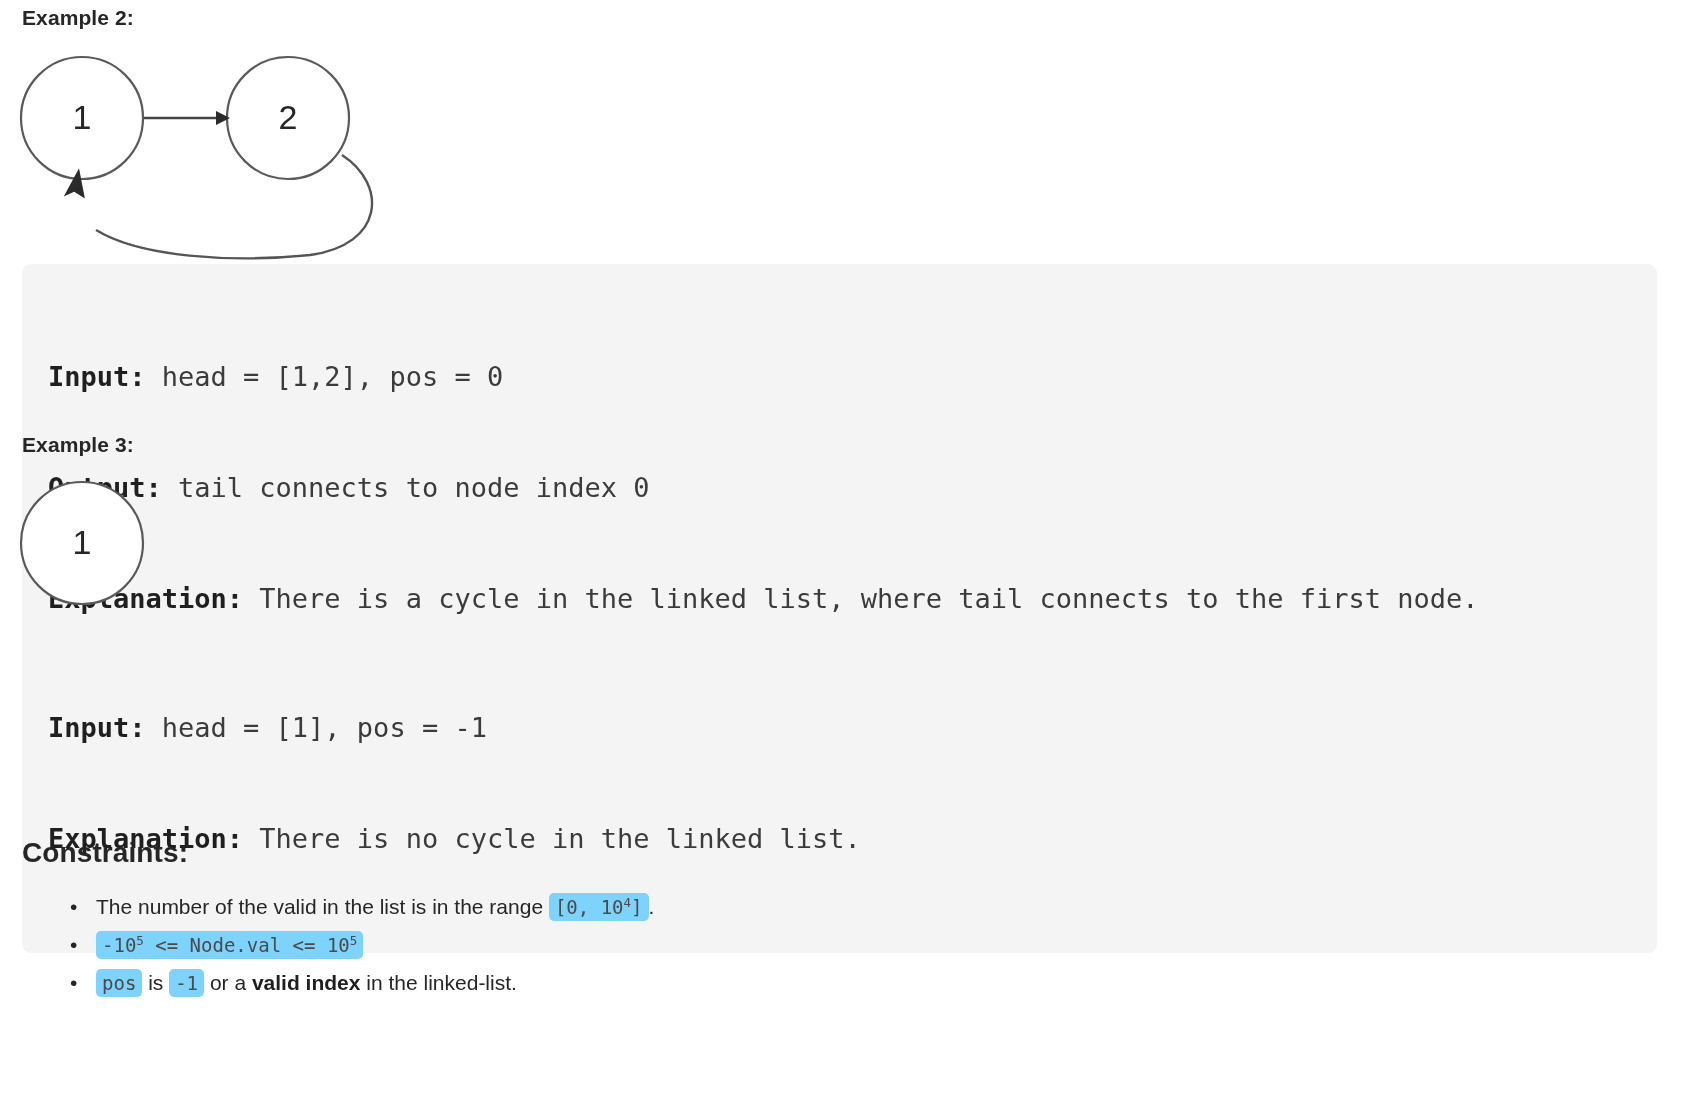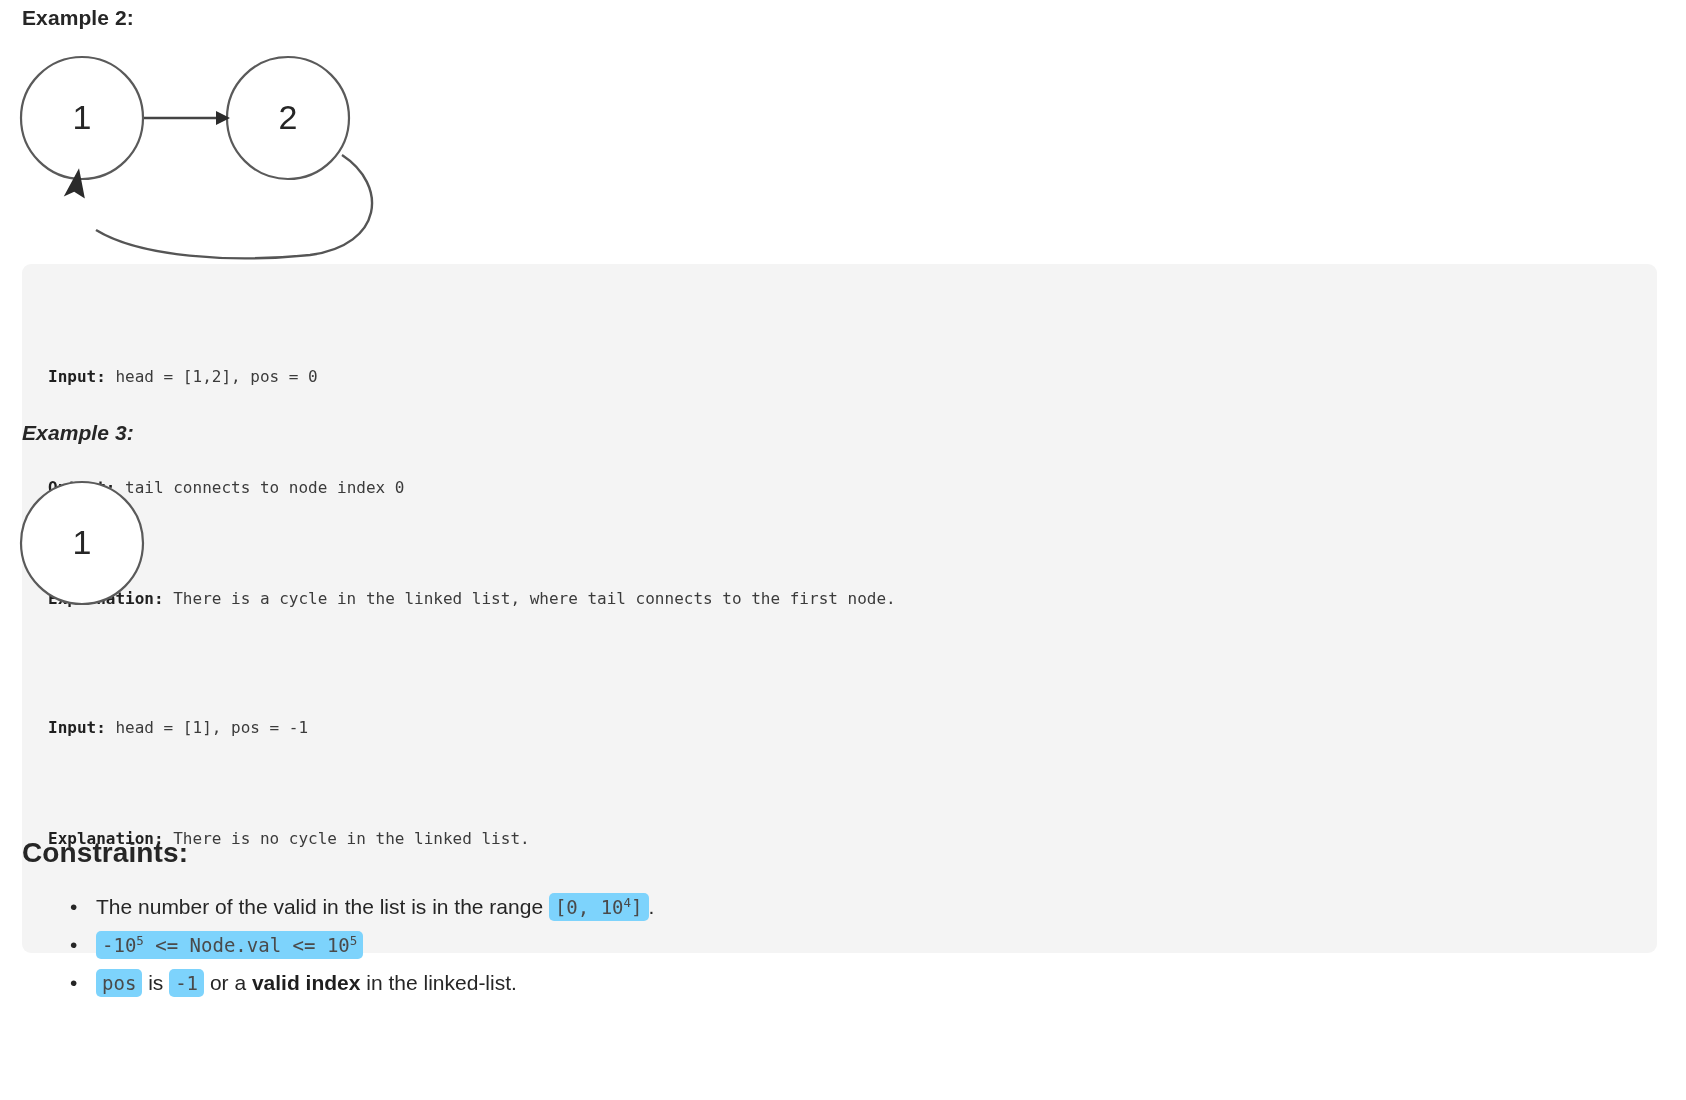--- a/index.html
+++ b/index.html
@@ -29,21 +29,21 @@
     position: absolute;
     left: 22px;
     font-weight: bold;
     font-size: 21px;
     line-height: 26px;
     color: #262626;
     letter-spacing: 0.1px;
     text-align: right;
   }
   #heading-ex2 { top: 5px; }
-  #heading-ex3 { top: 420px; font-style: italic; }
+  #heading-ex3 { top: 432px; }
 
   .constraints-heading {
     position: absolute;
     left: 22px;
     top: 840px;
     font-weight: bold;
     font-size: 28px;
     line-height: 26px;
     color: #262626;
     letter-spacing: 0.1px;
@@ -82,21 +82,21 @@
 
   
   .code-block {
     position: absolute;
     left: 22px;
     width: 1635px;
     background: #f4f4f4;
     border-radius: 9px;
     padding: 20px 26px 22px 26px;
     font-family: "DejaVu Sans Mono", "Liberation Mono", monospace;
-    font-size: 16px;
+    font-size: 27px;
     line-height: 37px;
     color: #3b3b3b;
     white-space: pre;
   }
   #codeblock-ex2 { top: 264px; }
   #codeblock-ex3 { top: 615px; }
 
   .code-line { display: block; }
   .code-key {
     font-weight: bold;

